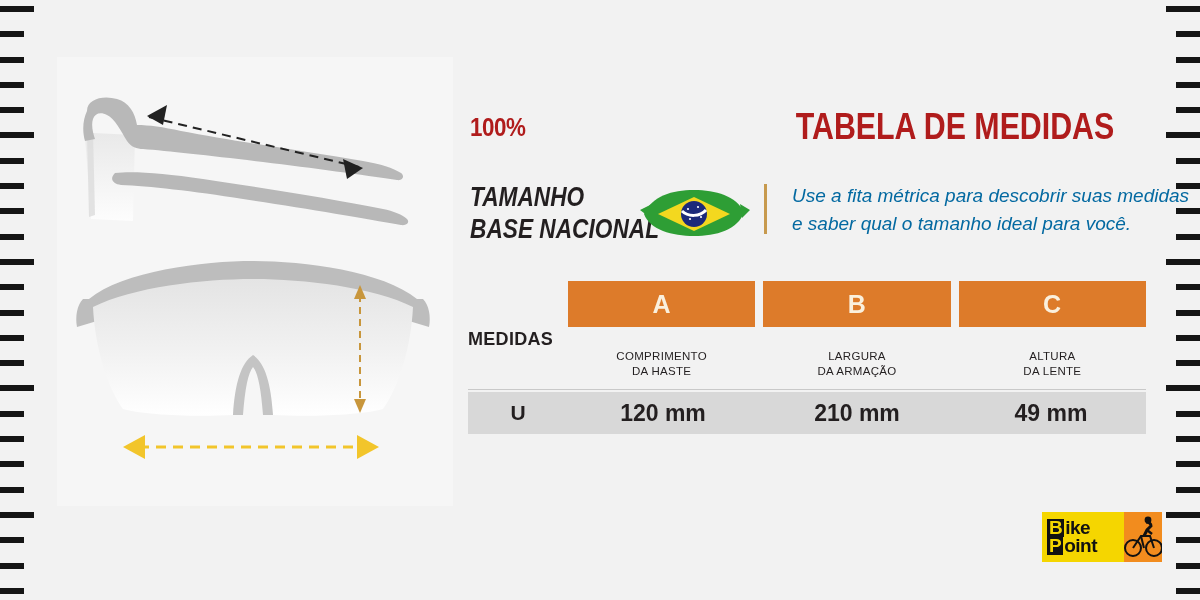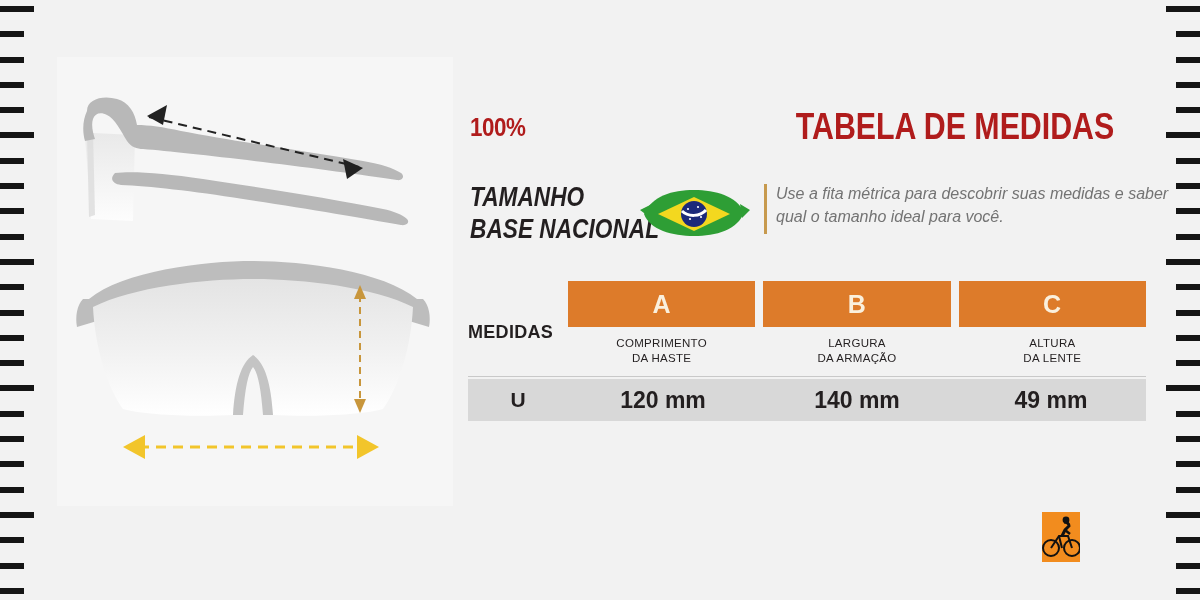--- a/index.html
+++ b/index.html
@@ -59,42 +59,42 @@
     font-weight:bold; font-size:27px; line-height:1.18;
     color:#231f20; transform:scaleX(0.84); transform-origin:left top;
     white-space:nowrap;
   }
   .flag { position:absolute; left:170px; top:6px; width:112px; height:58px; }
   .desc-divider {
     position:absolute; left:296px; top:6px; width:3px; height:50px;
     background:#c79a4e;
   }
   .desc-text {
-    position:absolute; left:308px; top:4px; width:400px;
-    font-size:16px; line-height:1.46; color:#737373;
+    position:absolute; left:324px; top:4px; width:400px;
+    font-size:19px; line-height:1.46; color:#0369a1;
   }
 
   
   .mtable { position:absolute; top:258px; left:0; width:678px; }
   .mrow-head { display:flex; align-items:center;margin-top:23px; }
   .mt-label-col { width:100px; flex:0 0 100px; }
   .mt-measures {
     font-weight:bold; font-size:18px; color:#231f20;
     padding-top:18px; letter-spacing:0.3px;
   }
   .mt-cols { display:flex; flex:1; gap:8px; }
   .mt-col { flex:1; }
   .mt-chip {
     background:#dd7b2a; height:46px;
     display:flex; align-items:center; justify-content:center;
     color:#faf0dd; font-weight:bold; font-size:25px; letter-spacing:0.5px;
   }
   .mt-sub {
     text-align:center; font-size:11.5px; line-height:1.32;
-    color:#231f20; padding-top:9px; letter-spacing:0.3px;
+    color:#231f20; padding-top:22px; letter-spacing:0.3px;
     text-transform:uppercase;
   }
   .mt-divider { height:1px; background:#c9c9c9; margin-top:10px; }
   .mrow-data {
     display:flex; align-items:center;
     background:#d8d8d8; height:42px; margin-top:2px;
   }
   .md-size {
     width:100px; flex:0 0 100px; text-align:center;
     font-weight:bold; font-size:21px; color:#231f20;
@@ -316,28 +316,32 @@
         </div>
       </div>
     </div>
 
     <div class="mt-divider"></div>
 
     <div class="mrow-data">
       <div class="md-size">U</div>
       <div class="md-cols">
         <div class="md-cell">120 mm</div>
-        <div class="md-cell">140 mm</div>
+        <div class="md-cell">210 mm</div>
         <div class="md-cell">49 mm</div>
       </div>
     </div>
   </div>
 </div>
 
 <div class="logo">
+  <div class="logo-main">
+    <div class="logo-line"><span class="logo-cap">B</span><span>ike</span></div>
+    <div class="logo-line"><span class="logo-cap">P</span><span>oint</span></div>
+  </div>
   <div class="logo-rider">
     <svg viewBox="0 0 38 50" width="38" height="50">
       <circle cx="9" cy="36" r="8" fill="none" stroke="#111" stroke-width="2"></circle>
       <circle cx="30" cy="36" r="8" fill="none" stroke="#111" stroke-width="2"></circle>
       <path d="M9 36 L17 24 L26 24 L30 36" stroke="#111" stroke-width="2" fill="none"></path>
       <path d="M17 24 L20 36" stroke="#111" stroke-width="2" fill="none"></path>
       <path d="M22 10 C25 10 27 12 27 14 L23 18 L20 24" stroke="#111" stroke-width="3" fill="none"></path>
       <circle cx="24" cy="8" r="3.4" fill="#111"></circle>
       <path d="M23 18 L28 22" stroke="#111" stroke-width="2.4" fill="none"></path>
     </svg>

